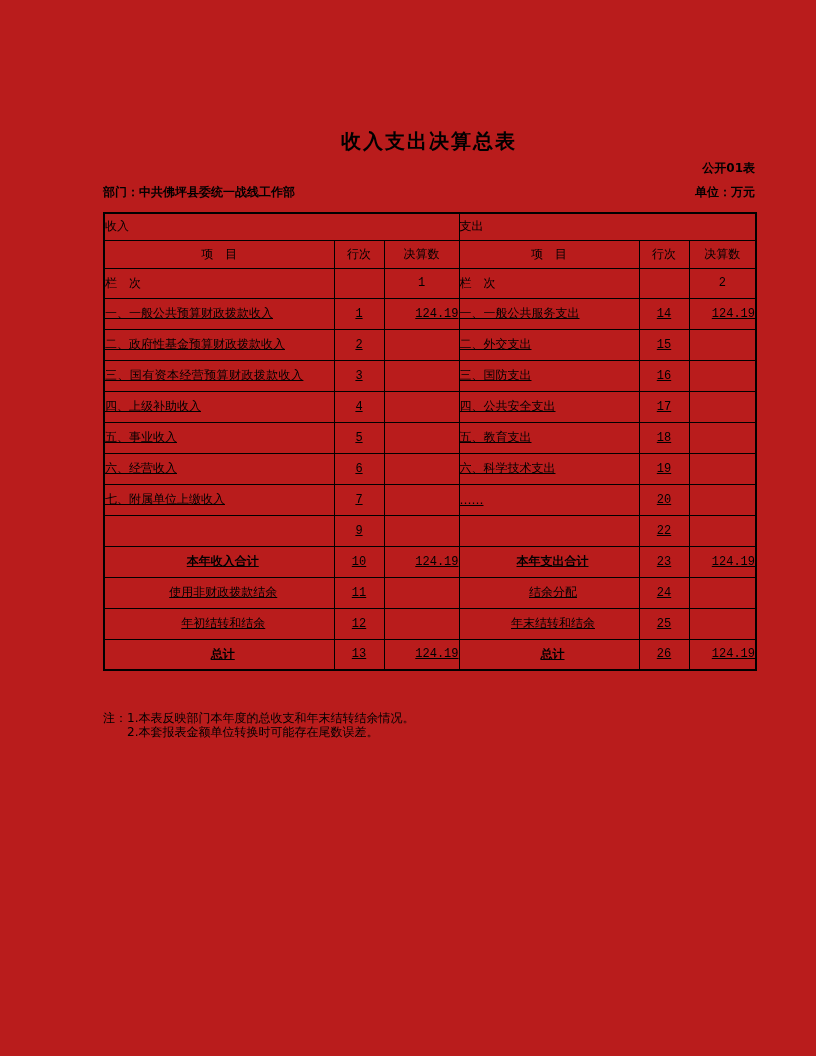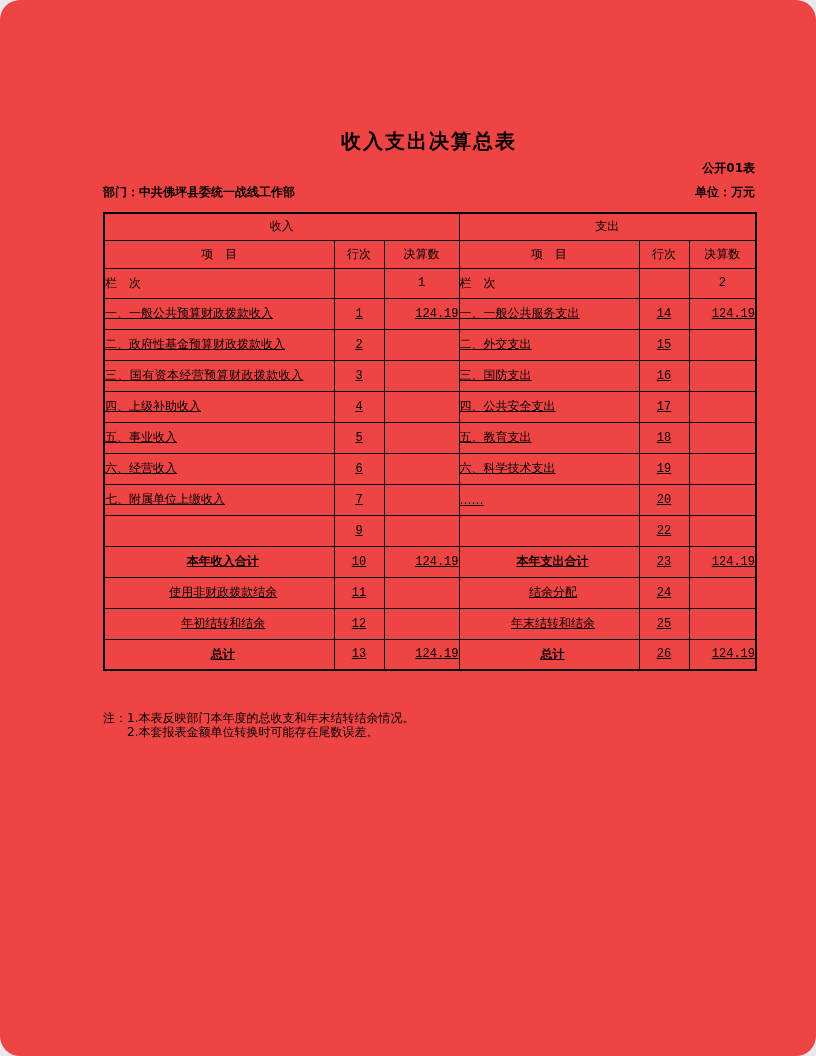--- a/index.html
+++ b/index.html
@@ -1,33 +1,33 @@
 <!DOCTYPE html>
 <html><head>
 <meta charset="utf-8">
 <style>
   html,body{margin:0;padding:0;}
   body{background:#e9e9e9;font-family:"DejaVu Sans",sans-serif;color:#000;}
-  .sheet{position:relative;width:816px;height:1056px;background:#ef4444;margin:0 auto;overflow:hidden;border-radius:20px;}
+  .sheet{position:relative;width:816px;height:1056px;background:#b91c1c;margin:0 auto;overflow:hidden;}
   .title{position:absolute;top:128px;left:103px;width:652px;text-align:center;
          font-family:"DejaVu Serif",serif;font-size:20px;font-weight:bold;letter-spacing:2px;}
   .table-code{position:absolute;top:160px;left:103px;width:652px;text-align:right;
          font-size:12px;font-weight:bold;}
   .meta{position:absolute;top:184px;left:103px;width:652px;display:flex;
          justify-content:space-between;font-size:12px;font-weight:bold;}
   table.main{position:absolute;top:212px;left:103px;width:652px;border-collapse:collapse;
          table-layout:fixed;}
   table.main td{border:1px solid #000;font-size:12px;padding:0;overflow:hidden;
          white-space:nowrap;vertical-align:middle;}
   table.main{border:2px solid #000;}
   tr.hr1{height:27px;}
   tr.hr2{height:28px;}
   tr.hr3{height:30px;}
   tr.data{height:31px;text-decoration:underline;}
-  td.sec{text-align:center;}
+  td.sec{text-align:left;}
   td.hcell{text-align:center;}
   td.item{text-align:left;padding-left:6px;}
   td.line{text-align:center;font-family:"Liberation Mono",monospace;}
   td.amt{text-align:right;padding-right:6px;font-family:"Liberation Mono",monospace;}
   td.lan{margin-top:39px;}
   td.lan-amt{text-align:center;font-family:"Liberation Mono",monospace;}
   tr.sum td.item{text-align:center;font-weight:bold;padding-left:7px;}
   tr.mid td.item{text-align:center;padding-left:8px;}
   td.small-label{font-size:10.5px;letter-spacing:0.4px;}
   .notes{position:absolute;top:711px;left:103px;width:652px;font-size:12px;line-height:14px;}

